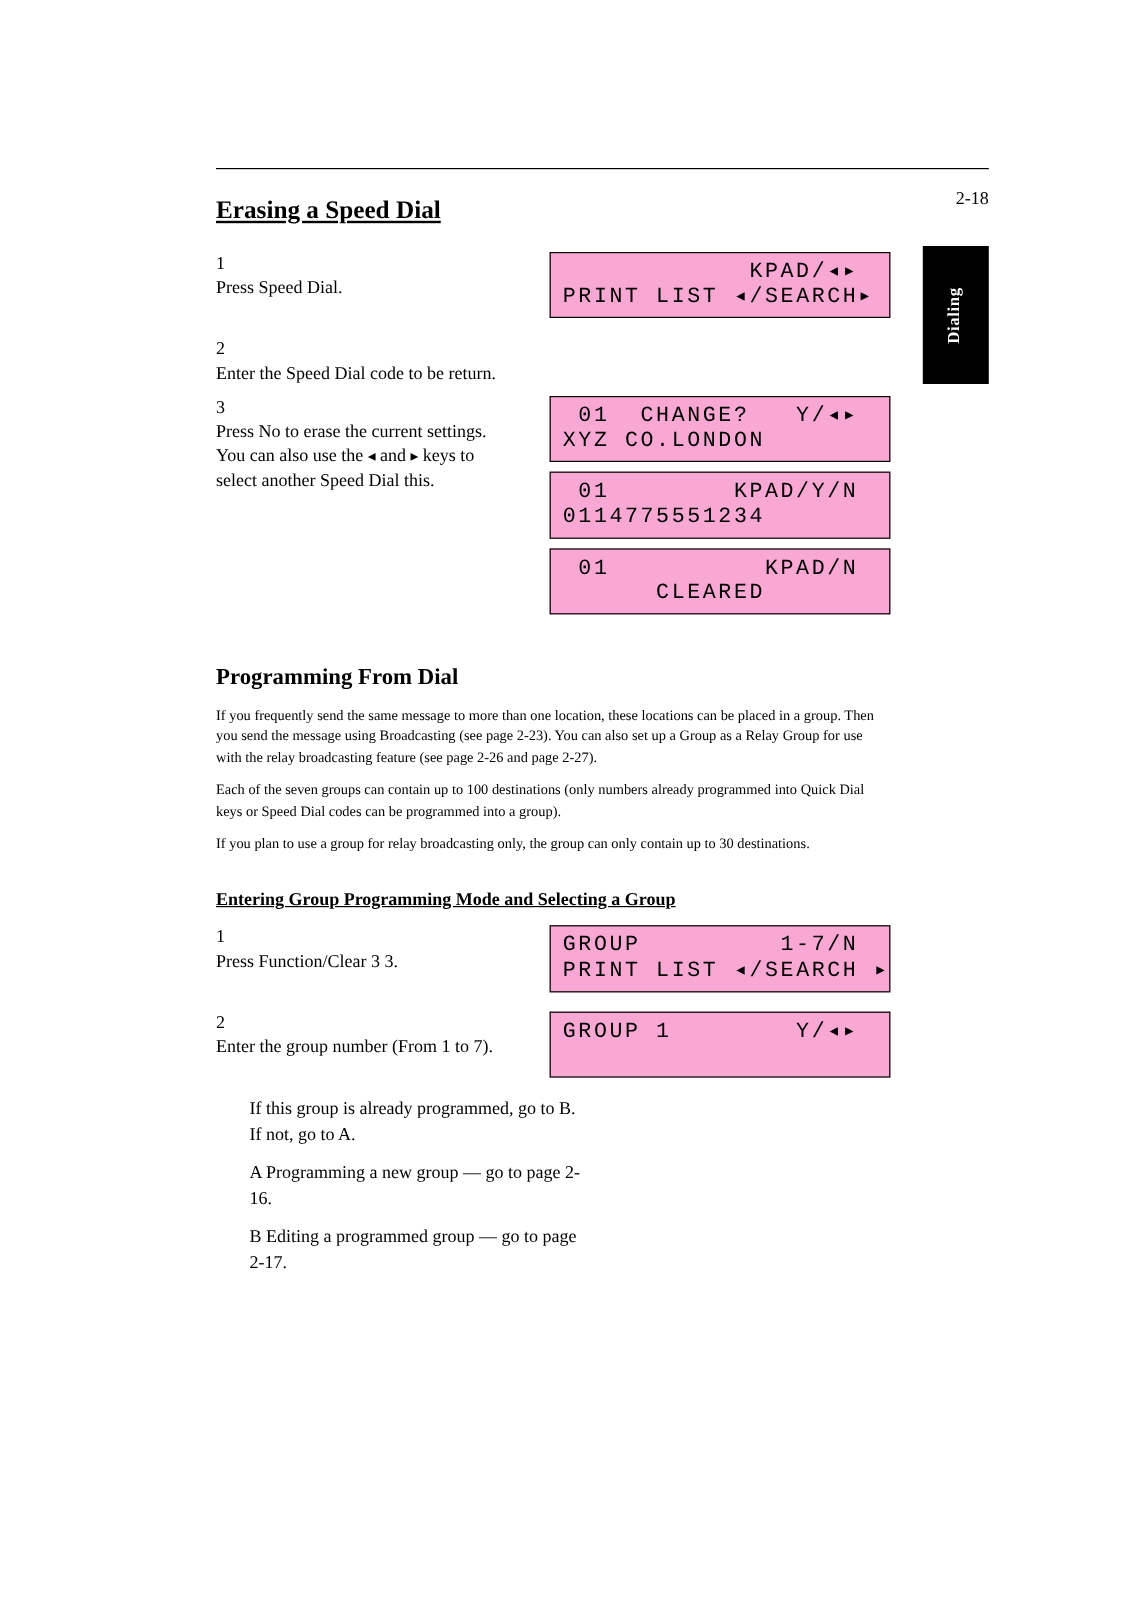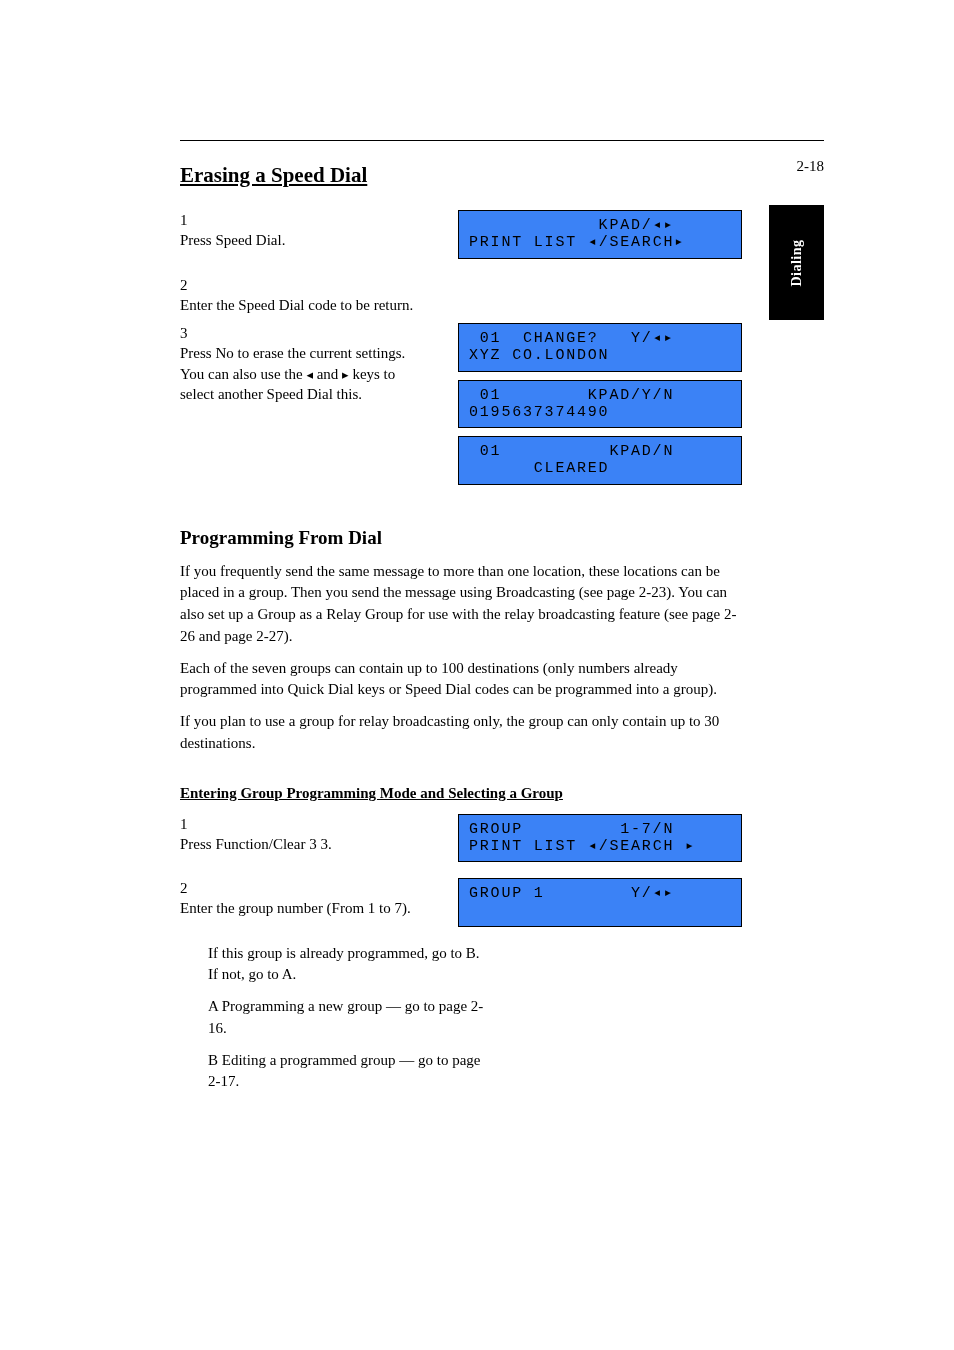--- a/index.html
+++ b/index.html
@@ -9,22 +9,22 @@
   .tab-label { color: #fff; font-size: 14px; font-weight: bold; transform: rotate(-90deg); white-space: nowrap; letter-spacing: 0.5px; }
   .pagenum { position: absolute; right: 130px; top: 158px; font-size: 15px; }
   .hr { border: none; border-top: 1px solid #000; margin-bottom: 22px; }
   .section-head-u { font-size: 21px; font-weight: bold; text-decoration: underline; margin-bottom: 22px; }
   .section-head { font-size: 19px; font-weight: bold; margin: 34px 0 12px 0; }
   .row { display: flex; align-items: flex-start; margin-bottom: 8px; }
   .stepcol { width: 278px; font-size: 15px; line-height: 1.35; padding-right: 10px; }
   .stepcol .stepnum { display: inline-block; width: 28px; vertical-align: top; }
   .stepcol .steptxt { display: inline-block; width: 238px; vertical-align: top; }
   .dispcol { width: 284px; }
-  .lcd { border: 1px solid #000; padding: 6px 10px; font-family: "Courier New", monospace; font-size: 15px; letter-spacing: 0.12em; line-height: 1.15; background: #3b82f6; margin-bottom: 8px; white-space: pre; }
-  .body-p { font-size: 15px; line-height: 1.45; margin-bottom: 10px; max-width: 560px; }
+  .lcd { border: 1px solid #000; padding: 6px 10px; font-family: "Courier New", monospace; font-size: 18px; letter-spacing: 0.12em; line-height: 1.15; background: #f9a8d4; margin-bottom: 8px; white-space: pre; }
+  .body-p { font-size: 12px; line-height: 1.45; margin-bottom: 10px; max-width: 560px; }
   .body-p-narrow { font-size: 15px; line-height: 1.45; margin-bottom: 10px; max-width: 278px; }
   .tri { font-family: Arial, sans-serif; font-size: 13px; }
   .sub-head { font-size: 15px; font-weight: bold; text-decoration: underline; margin: 30px 0 12px 0; }
 </style>
 </head>
 <body>
 
 <div class="page">
   <div class="pagenum">2-18</div>
   <div class="black-tab">
@@ -63,21 +63,21 @@
         <span class="tri">◂</span>
         <span> and </span>
         <span class="tri">▸</span>
         <span> keys to select another Speed Dial this.</span>
       </span>
     </div>
     <div class="dispcol">
       <div class="lcd"><span> 01  CHANGE?   Y/◂▸</span>
 <span>XYZ CO.LONDON</span></div>
       <div class="lcd"><span> 01        KPAD/Y/N</span>
-<span>0195637374490</span></div>
+<span>0114775551234</span></div>
       <div class="lcd"><span> 01          KPAD/N</span>
 <span>      CLEARED</span></div>
     </div>
   </div>
 
 
   <div class="section-head">Programming From Dial</div>
 
   <p class="body-p">If you frequently send the same message to more than one location, these locations can be placed in a group. Then you send the message using Broadcasting (see page 2-23). You can also set up a Group as a Relay Group for use with the relay broadcasting feature (see page 2-26 and page 2-27).</p>
   <p class="body-p">Each of the seven groups can contain up to 100 destinations (only numbers already programmed into Quick Dial keys or Speed Dial codes can be programmed into a group).</p>

